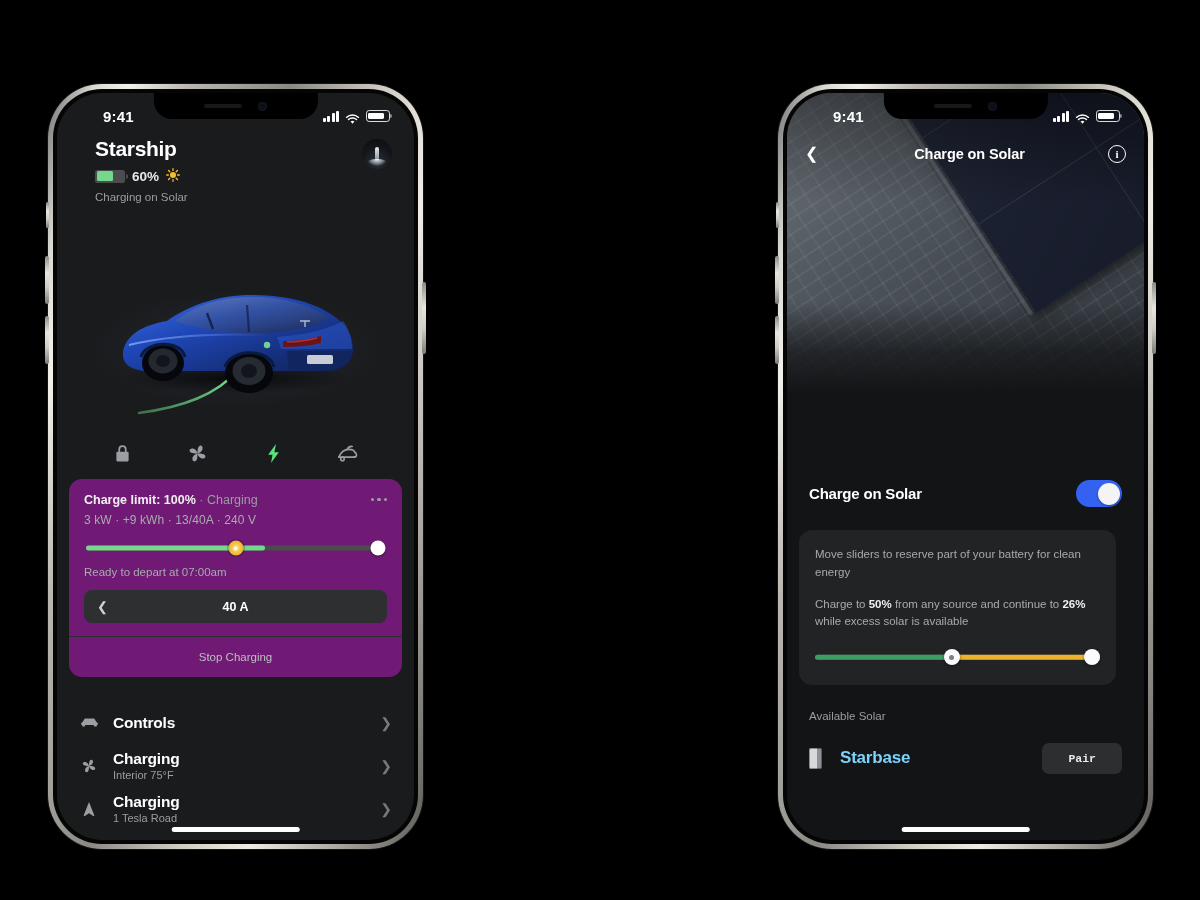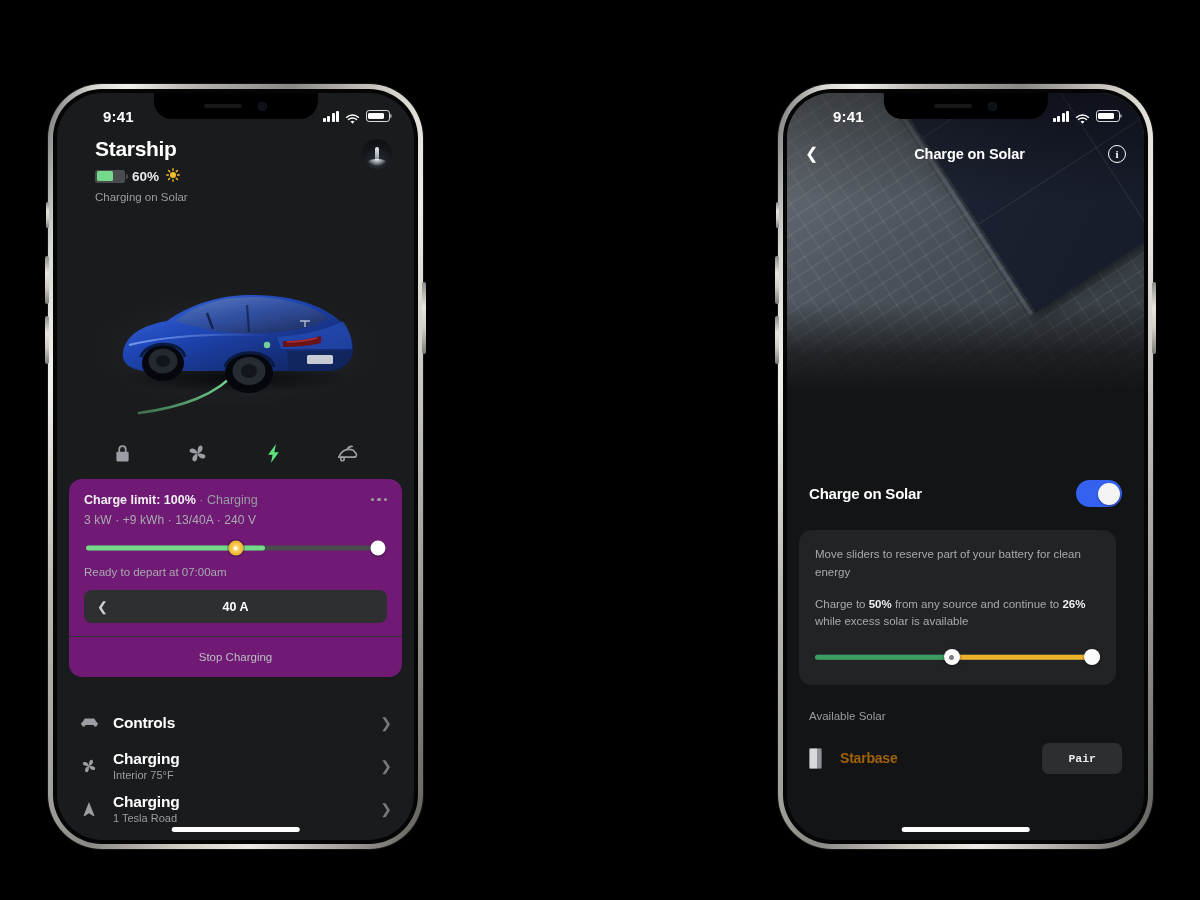--- a/index.html
+++ b/index.html
@@ -290,21 +290,21 @@
   .sec-label { position:absolute; top:617px; left:22px; font-size:11.5px; color:#9b9da1; }
   .solar-row {
     position:absolute; top:645px; left:12px; right:12px; height:40px;
     display:flex; align-items:center; padding:0 10px;
   }
   .pw-icon {
     width:13px; height:21px; border-radius:2px; position:relative;
     background: linear-gradient(90deg,#d7d9dc 0 58%, #8e9195 58% 100%);
     box-shadow: inset 0 0 0 1px rgba(0,0,0,.35);
   }
-  .solar-name { margin-left:18px; font-size:14px; font-weight:700; color:#a16207; letter-spacing:-.2px; }
+  .solar-name { margin-left:18px; font-size:17px; font-weight:700; color:#7dd3fc; letter-spacing:-.2px; }
   .pair-btn {
     margin-left:auto; background:#2c2e30; border:none; color:#e9eaec;
     font-size:11.5px; font-weight:600; padding:9px 26px; border-radius:7px;
     font-family:Liberation Mono, monospace; cursor:pointer;
   }
 </style>
 </head>
 <body>
 
 <div class="stage">

